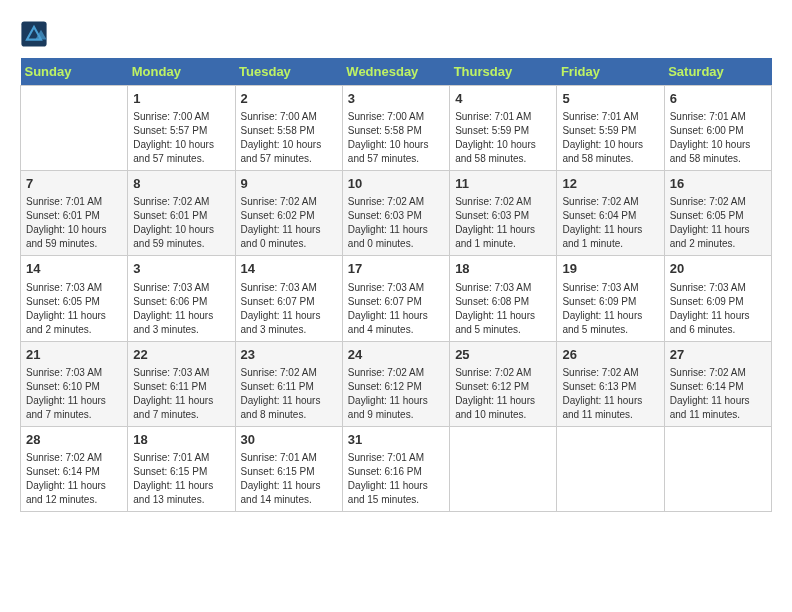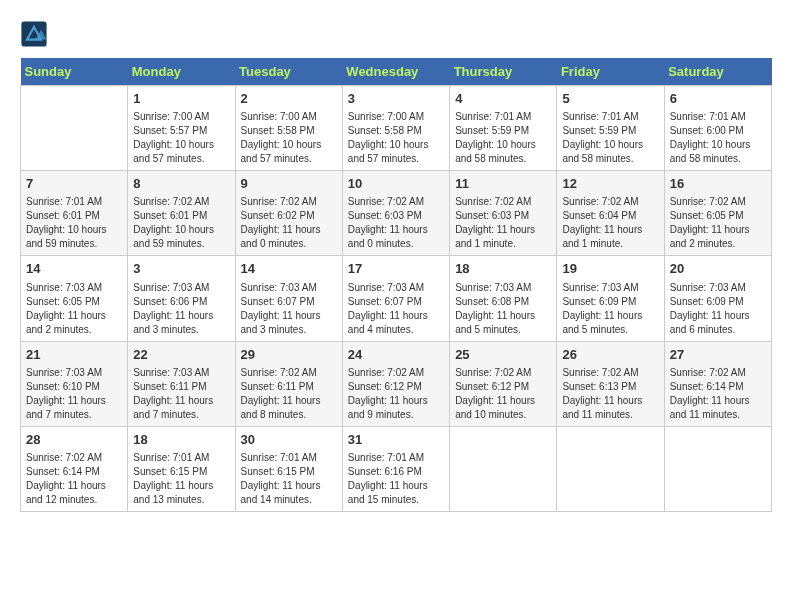--- a/index.html
+++ b/index.html
@@ -211,21 +211,21 @@
       <tr>
         <td>
           <span class="day-num">21</span>
           <div class="cell-content">Sunrise: 7:03 AM<br>Sunset: 6:10 PM<br>Daylight: 11 hours<br>and 7 minutes.</div>
         </td>
         <td>
           <span class="day-num">22</span>
           <div class="cell-content">Sunrise: 7:03 AM<br>Sunset: 6:11 PM<br>Daylight: 11 hours<br>and 7 minutes.</div>
         </td>
         <td>
-          <span class="day-num">29</span>
+          <span class="day-num">23</span>
           <div class="cell-content">Sunrise: 7:02 AM<br>Sunset: 6:11 PM<br>Daylight: 11 hours<br>and 8 minutes.</div>
         </td>
         <td>
           <span class="day-num">24</span>
           <div class="cell-content">Sunrise: 7:02 AM<br>Sunset: 6:12 PM<br>Daylight: 11 hours<br>and 9 minutes.</div>
         </td>
         <td>
           <span class="day-num">25</span>
           <div class="cell-content">Sunrise: 7:02 AM<br>Sunset: 6:12 PM<br>Daylight: 11 hours<br>and 10 minutes.</div>
         </td>

